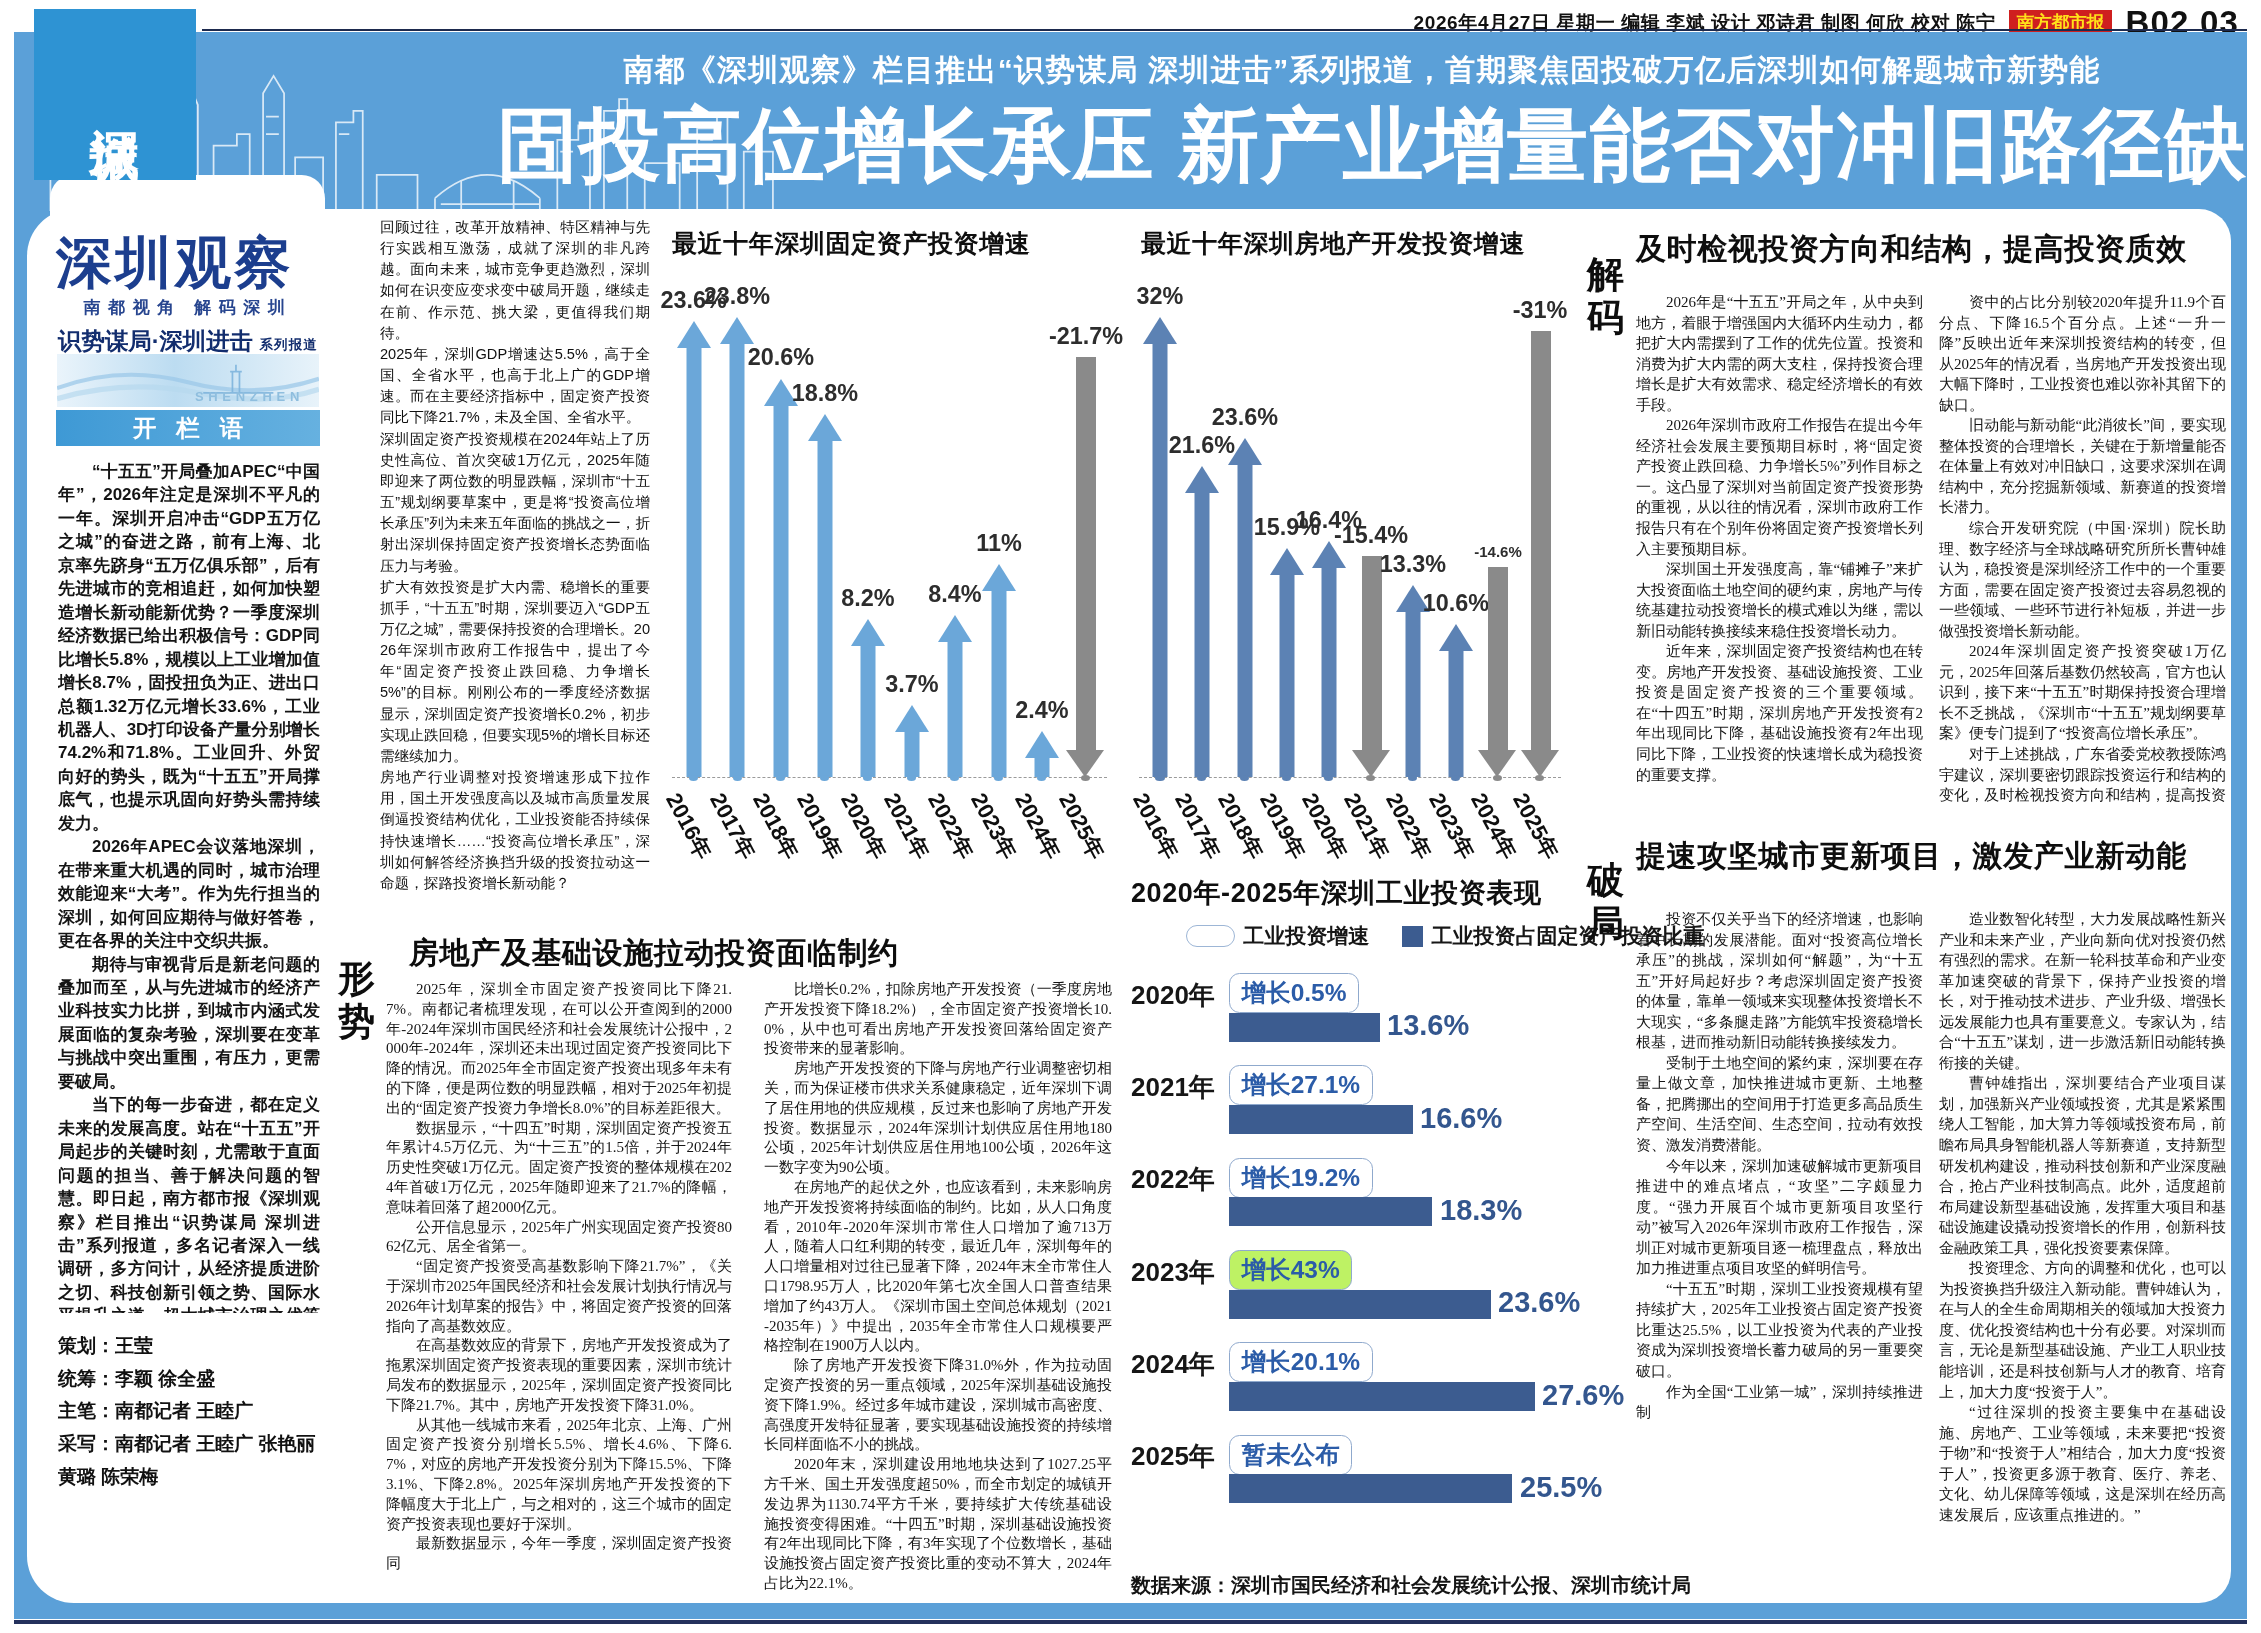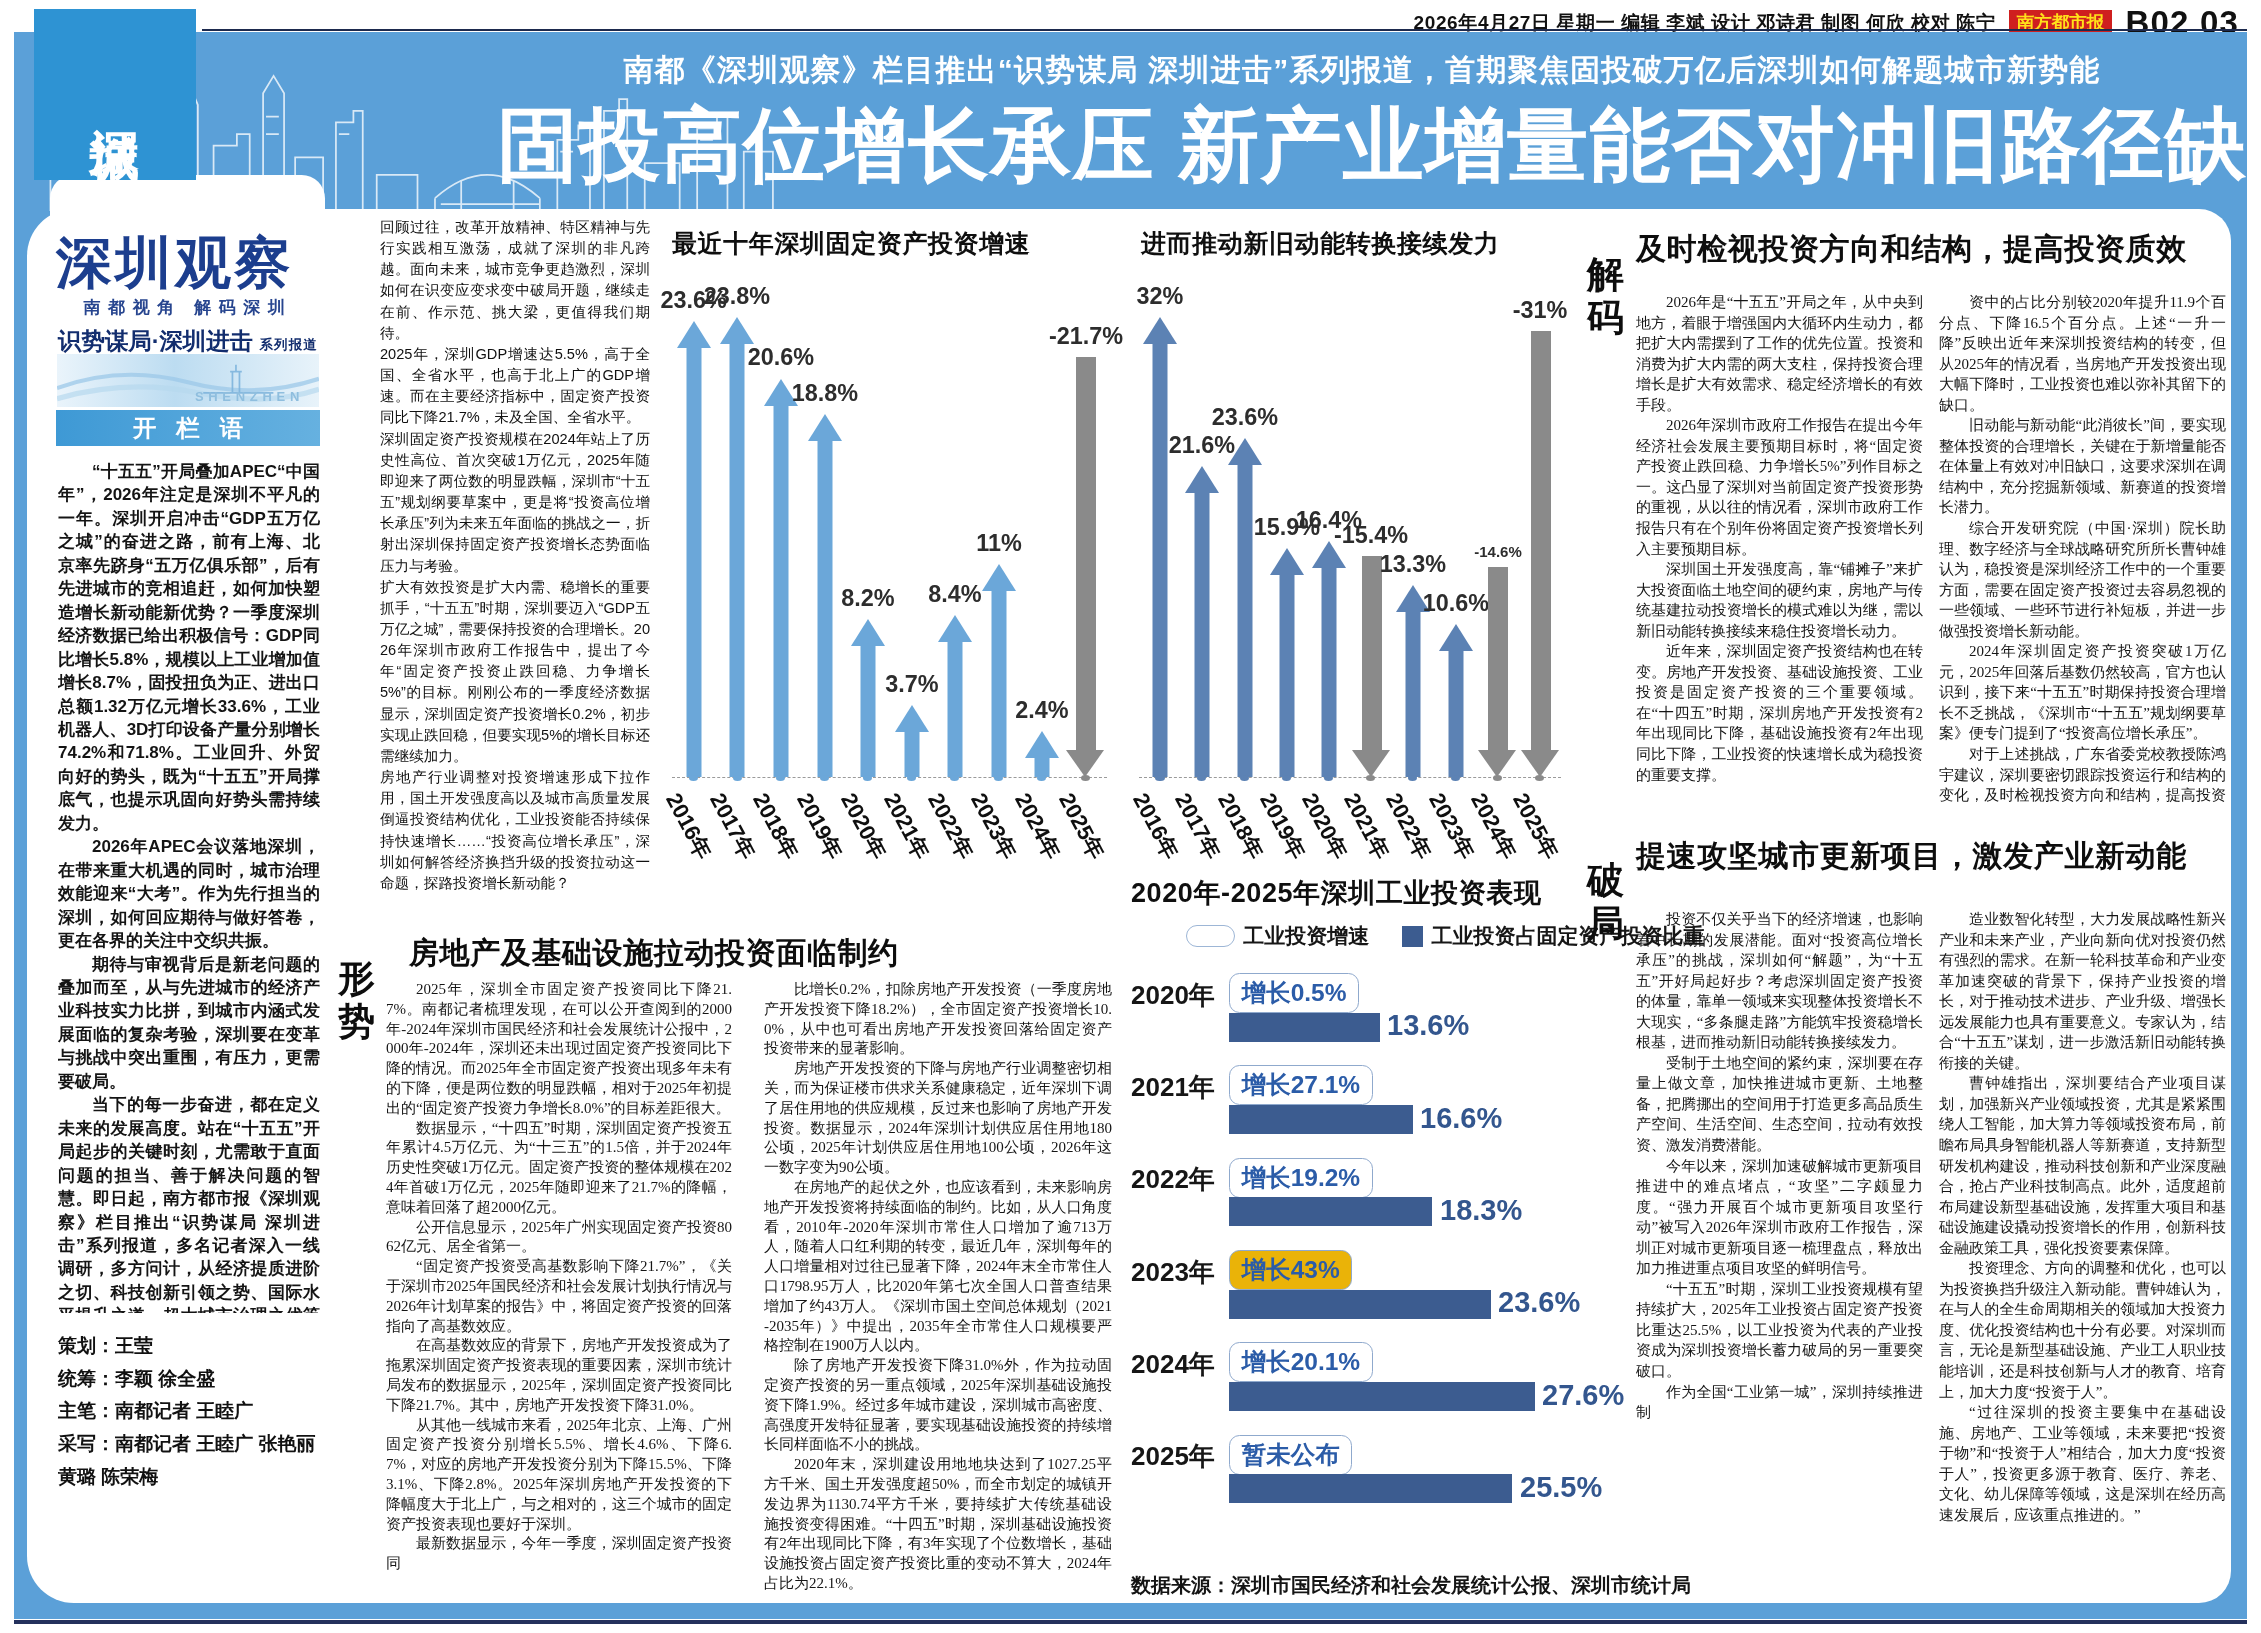--- a/index.html
+++ b/index.html
@@ -225,21 +225,21 @@
     <div style="position: absolute; top: 100%; margin-top: 10.5px; left: 362px; transform: rotate(62deg); transform-origin: left top; font-weight: bold; font-size: 22px; color: rgb(15, 15, 15); white-space: nowrap;">2024年</div>
     <div style="position: absolute; left: 394px; bottom: 0px; width: 39px; height: 420px;">
       <div style="position: absolute; left: 50%; transform: translateX(-50%); width: 20px; background: rgb(138, 138, 138); top: 0px; bottom: 26px;"></div>
       <div style="position: absolute; left: 0px; bottom: 0px; width: 0px; height: 0px; border-left: 19px solid transparent; border-right: 19px solid transparent; border-top: 27px solid rgb(138, 138, 138);"></div>
     </div>
     <div style="position: absolute; bottom: 427px; left: 414px; transform: translateX(-50%); white-space: nowrap; font-weight: bold; font-size: 23.4px; color: rgb(45, 45, 45);">-21.7%</div>
     <div style="position: absolute; bottom: -4.1px; left: 409px; width: 9.3px; height: 6.4px; border-radius: 50%; background: rgb(138, 138, 138);"></div>
     <div style="position: absolute; top: 100%; margin-top: 10.5px; left: 406px; transform: rotate(62deg); transform-origin: left top; font-weight: bold; font-size: 22px; color: rgb(15, 15, 15); white-space: nowrap;">2025年</div>
   </div>
 
-<div class="abs chart-title" style="top:227px;left:1141px;">进而推动新旧动能转换接续发力</div>
+<div class="abs chart-title" style="top:227px;left:1141px;">最近十年深圳房地产开发投资增速</div>
 <div id="c2bars" class="abs bars-host" style="top:316px;left:1139px;width:422px;height:462px;">
     <div style="position: absolute; left: 4.1px; bottom: 0px; width: 34px; height: 460px;">
       <div style="position: absolute; left: 50%; transform: translateX(-50%); width: 15px; background: rgb(92, 130, 180); top: 26px; bottom: 0px;"></div>
       <div style="position: absolute; left: 0px; top: 0px; width: 0px; height: 0px; border-left: 17px solid transparent; border-right: 17px solid transparent; border-bottom: 27px solid rgb(92, 130, 180);"></div>
     </div>
     <div style="position: absolute; bottom: 467px; left: 21px; transform: translateX(-50%); white-space: nowrap; font-weight: bold; font-size: 23.4px; color: rgb(45, 45, 45);">32%</div>
     <div style="position: absolute; bottom: -4.1px; left: 16.4px; width: 9.3px; height: 6.4px; border-radius: 50%; background: rgb(92, 130, 180);"></div>
     <div style="position: absolute; top: 100%; margin-top: 10.5px; left: 13px; transform: rotate(62deg); transform-origin: left top; font-weight: bold; font-size: 22px; color: rgb(15, 15, 15); white-space: nowrap;">2016年</div>
     <div style="position: absolute; left: 46px; bottom: 0px; width: 34px; height: 311px;">
       <div style="position: absolute; left: 50%; transform: translateX(-50%); width: 15px; background: rgb(92, 130, 180); top: 26px; bottom: 0px;"></div>
@@ -343,21 +343,21 @@
     <div style="position: absolute; left: 256px; top: 36px; font-size: 29px; font-weight: bold; color: rgb(51, 86, 142); white-space: nowrap;">13.6%</div>
     <div style="position: absolute; left: 0px; top: 97px; font-size: 26px; font-weight: bold; color: rgb(22, 22, 22);">2021年</div>
     <div style="position: absolute; left: 98px; top: 92px; border: 1.8px solid rgb(143, 169, 205); border-radius: 10.5px; padding: 2.3px 11.7px; font-size: 24.5px; font-weight: bold; color: rgb(43, 92, 168); background: rgb(255, 255, 255); white-space: nowrap;">增长27.1%</div>
     <div style="position: absolute; left: 98px; top: 132px; width: 184px; height: 29px; background: rgb(60, 92, 144);"></div>
     <div style="position: absolute; left: 289px; top: 129px; font-size: 29px; font-weight: bold; color: rgb(51, 86, 142); white-space: nowrap;">16.6%</div>
     <div style="position: absolute; left: 0px; top: 189px; font-size: 26px; font-weight: bold; color: rgb(22, 22, 22);">2022年</div>
     <div style="position: absolute; left: 98px; top: 185px; border: 1.8px solid rgb(143, 169, 205); border-radius: 10.5px; padding: 2.3px 11.7px; font-size: 24.5px; font-weight: bold; color: rgb(43, 92, 168); background: rgb(255, 255, 255); white-space: nowrap;">增长19.2%</div>
     <div style="position: absolute; left: 98px; top: 224px; width: 203px; height: 29px; background: rgb(60, 92, 144);"></div>
     <div style="position: absolute; left: 309px; top: 221px; font-size: 29px; font-weight: bold; color: rgb(51, 86, 142); white-space: nowrap;">18.3%</div>
     <div style="position: absolute; left: 0px; top: 282px; font-size: 26px; font-weight: bold; color: rgb(22, 22, 22);">2023年</div>
-    <div style="position: absolute; left: 98px; top: 277px; border: 1.8px solid rgb(143, 169, 205); border-radius: 10.5px; padding: 2.3px 11.7px; font-size: 24.5px; font-weight: bold; color: rgb(43, 92, 168); background: #eab308; white-space: nowrap;">增长43%</div>
+    <div style="position: absolute; left: 98px; top: 277px; border: 1.8px solid rgb(143, 169, 205); border-radius: 10.5px; padding: 2.3px 11.7px; font-size: 24.5px; font-weight: bold; color: rgb(43, 92, 168); background: #bef264; white-space: nowrap;">增长43%</div>
     <div style="position: absolute; left: 98px; top: 317px; width: 262px; height: 29px; background: rgb(60, 92, 144);"></div>
     <div style="position: absolute; left: 367px; top: 313px; font-size: 29px; font-weight: bold; color: rgb(51, 86, 142); white-space: nowrap;">23.6%</div>
     <div style="position: absolute; left: 0px; top: 374px; font-size: 26px; font-weight: bold; color: rgb(22, 22, 22);">2024年</div>
     <div style="position: absolute; left: 98px; top: 369px; border: 1.8px solid rgb(143, 169, 205); border-radius: 10.5px; padding: 2.3px 11.7px; font-size: 24.5px; font-weight: bold; color: rgb(43, 92, 168); background: rgb(255, 255, 255); white-space: nowrap;">增长20.1%</div>
     <div style="position: absolute; left: 98px; top: 409px; width: 306px; height: 29px; background: rgb(60, 92, 144);"></div>
     <div style="position: absolute; left: 411px; top: 406px; font-size: 29px; font-weight: bold; color: rgb(51, 86, 142); white-space: nowrap;">27.6%</div>
     <div style="position: absolute; left: 0px; top: 466px; font-size: 26px; font-weight: bold; color: rgb(22, 22, 22);">2025年</div>
     <div style="position: absolute; left: 98px; top: 462px; border: 1.8px solid rgb(143, 169, 205); border-radius: 10.5px; padding: 2.3px 11.7px; font-size: 24.5px; font-weight: bold; color: rgb(43, 92, 168); background: rgb(255, 255, 255); white-space: nowrap;">暂未公布</div>
     <div style="position: absolute; left: 98px; top: 501px; width: 283px; height: 29px; background: rgb(60, 92, 144);"></div>
     <div style="position: absolute; left: 389px; top: 498px; font-size: 29px; font-weight: bold; color: rgb(51, 86, 142); white-space: nowrap;">25.5%</div>

